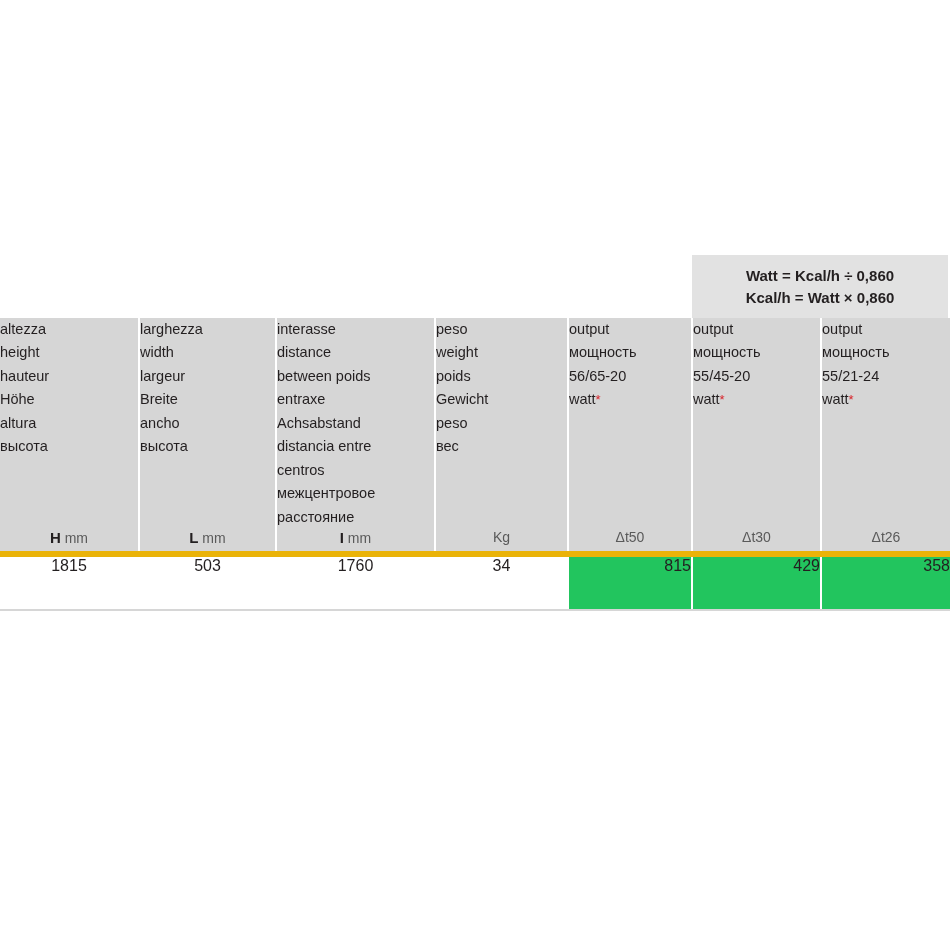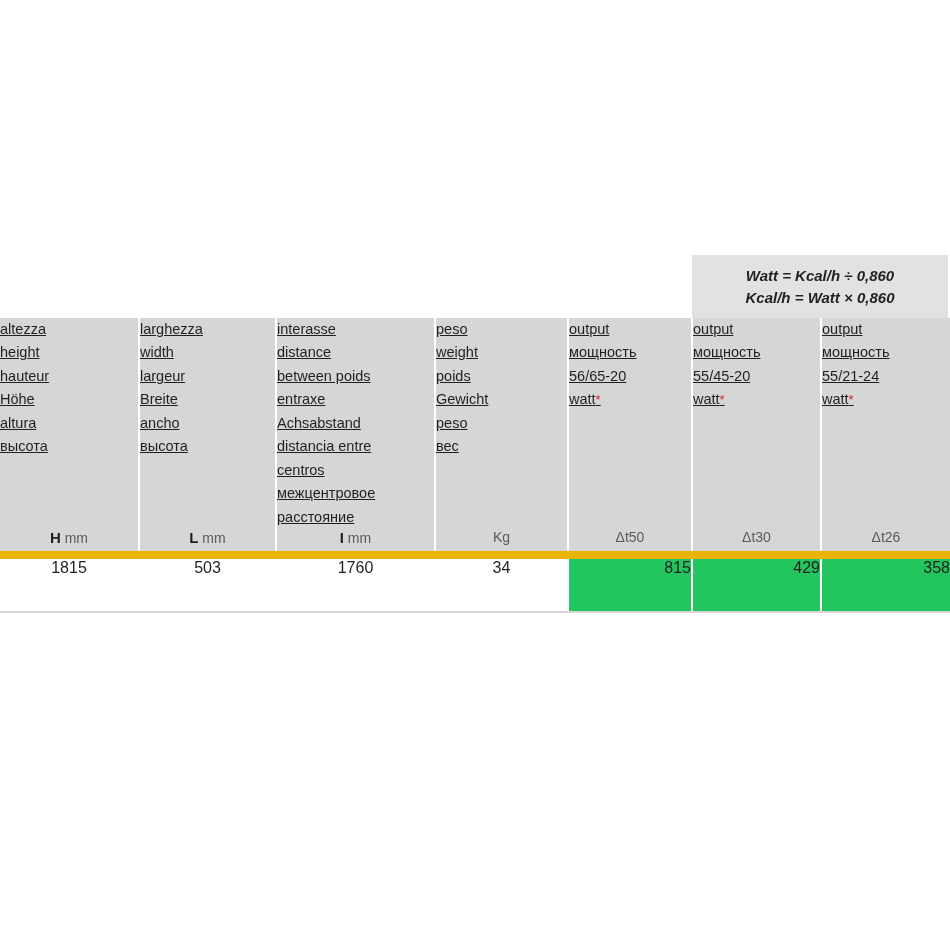--- a/index.html
+++ b/index.html
@@ -33,21 +33,20 @@
     background: #ffffff;
   }
   .note-box {
     flex: 1 1 auto;
     background: #e2e2e2;
     border-right: 2px solid #ffffff;
     display: flex;
     flex-direction: column;
     align-items: center;
     justify-content: center;
-    font-style: italic;
     font-weight: bold;
     font-size: 15px;
     color: #231f20;
     line-height: 1.45;
   }
 
   table.spec {
     border-collapse: collapse;
     width: 950px;
     table-layout: fixed;
@@ -60,21 +59,20 @@
   
   .hdr {
     background: #d6d6d6;
     border-right: 2px solid #ffffff;
     border-bottom: 0;
     padding: 10px 12px 4px 12px;
     font-size: 14.5px;
     line-height: 1.62;
     color: #231f20;
     height: 200px;
-    text-decoration: underline;
   }
   .hdr.last { border-right: 0; }
 
   .hdr .blk { display: block; }
   .hdr .gap { height: 11px; }
   .hdr .star { color: #d8232a; font-size: 13px; }
 
   
   .unit {
     background: #d6d6d6;
@@ -98,21 +96,21 @@
   
   .data {
     text-align: center;
     font-size: 16px;
     color: #231f20;
     height: 52px;
     vertical-align: middle;
     background: #ffffff;
     border-right: 2px solid #ffffff;
     border-bottom: 2px solid #d6d6d6;
-    border-top: 8px solid #eab308;
+    border-top: 6px solid #eab308;
     margin-top: 40px;
   }
   .data.out {
     background: #22c55e;
     text-align: right;
   }
   .data.last { border-right: 0; }
 </style>
 </head>
 <body>

